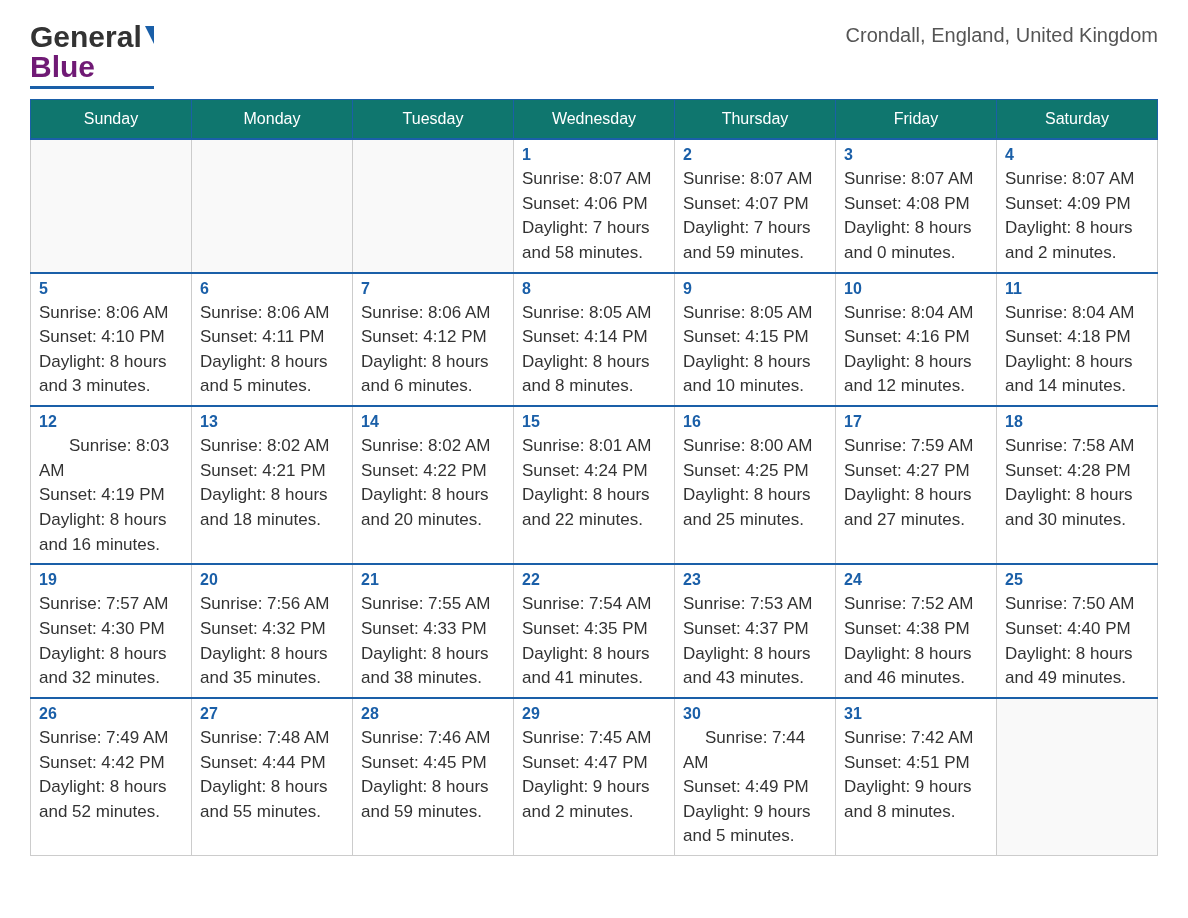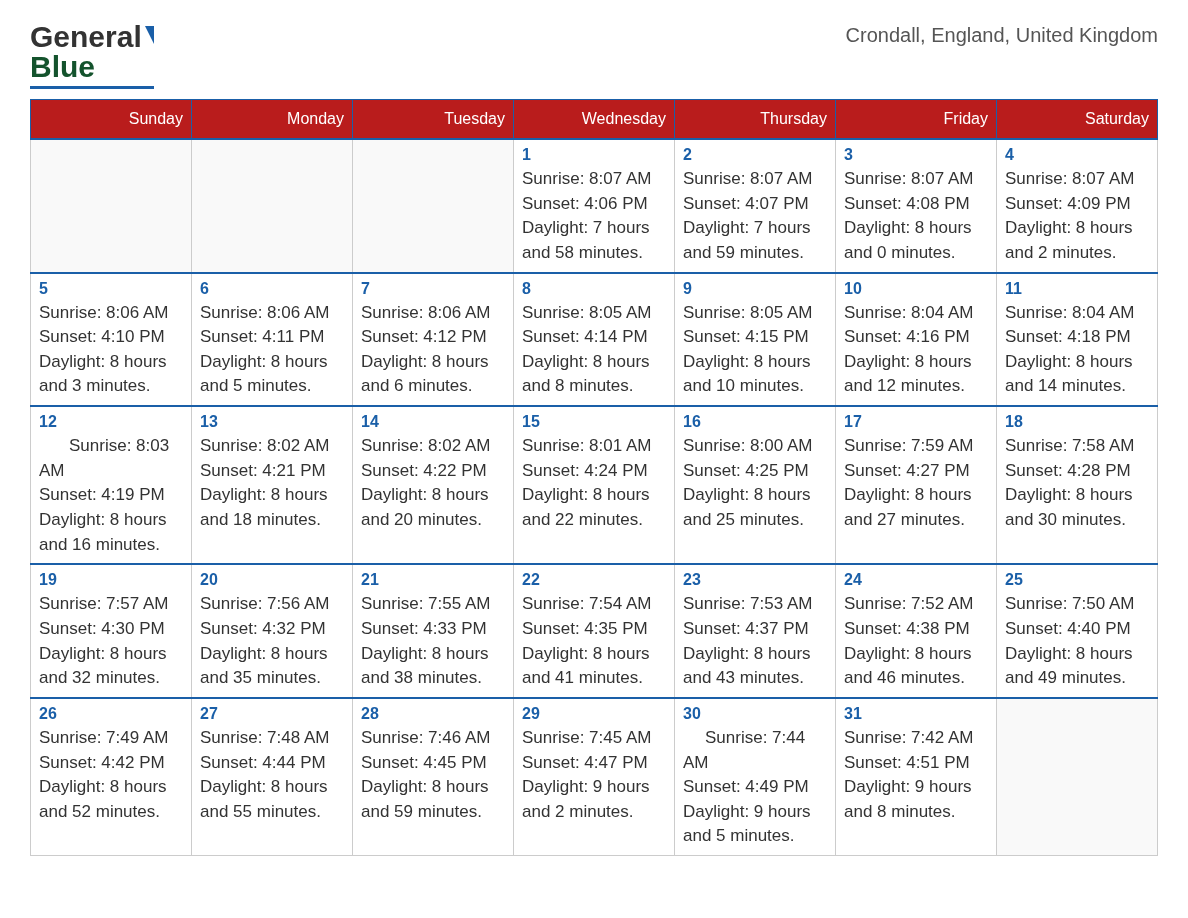--- a/index.html
+++ b/index.html
@@ -34,24 +34,24 @@
       font-size: 20px;
       color: #555;
       margin-top: 4px;
     }
     .calendar {
       width: 100%;
       border-collapse: collapse;
       margin-top: 10px;
     }
     .calendar th {
-      background: #b91c1c;
+      background: #0f766e;
       color: #fff;
       padding: 10px 8px;
-      text-align: right;
+      text-align: center;
       font-size: 16px;
       font-weight: normal;
       border: 1px solid #1a5fa8;
     }
     .calendar td {
       vertical-align: top;
       padding: 6px 8px;
       border: 1px solid #ccc;
       width: calc(100% / 7);
       min-height: 90px;
@@ -80,21 +80,21 @@
 </head>
 <body>
 
 <div class="header-area">
   <div class="logo">
     <div style="display:flex; align-items:center;">
       <span style="font-size:30px;font-weight:bold;color:#333;">General</span>
       <span style="display:inline-block;width:0;height:0;border-left:9px solid transparent;border-right:0px solid transparent;border-bottom:0px solid transparent;border-top:18px solid #1a5fa8;margin-left:3px;position:relative;top:-2px;"></span>
     </div>
     <div style="display:flex; align-items:center; margin-top:-4px;">
-      <span style="font-size:30px;font-weight:bold;color:#14532d;">Blue</span>
+      <span style="font-size:30px;font-weight:bold;color:#701a75;">Blue</span>
     </div>
     <div style="height:3px;background:#1a5fa8;width:100%;margin-top:2px;"></div>
   </div>
   <div class="title-area">
     <div class="subtitle">Crondall, England, United Kingdom</div>
   </div>
 </div>
 
 <table class="calendar">
   <thead>

